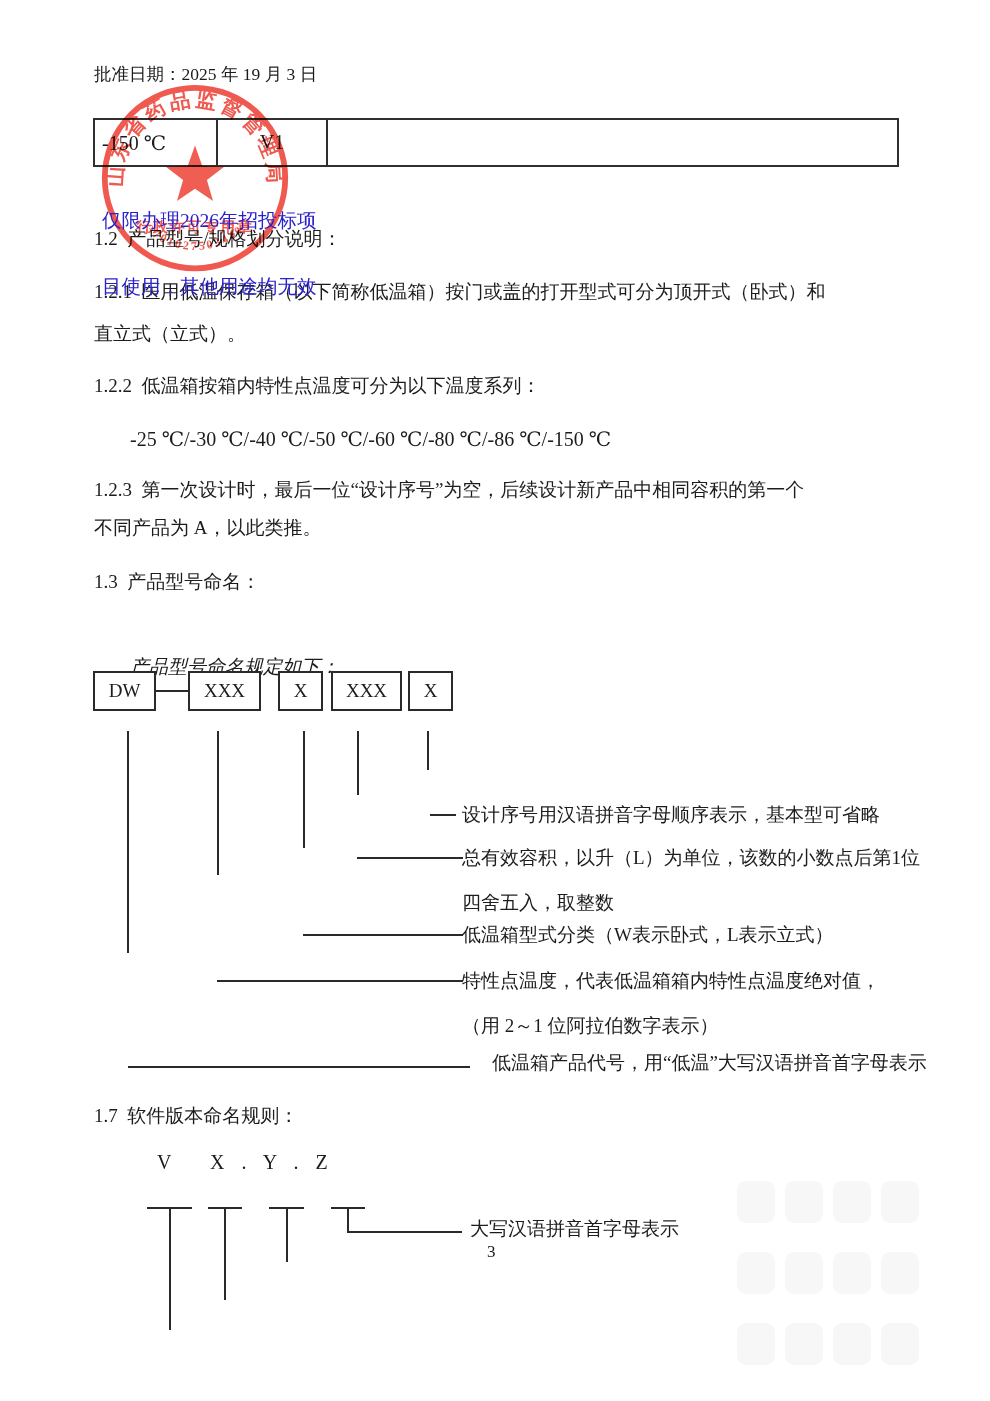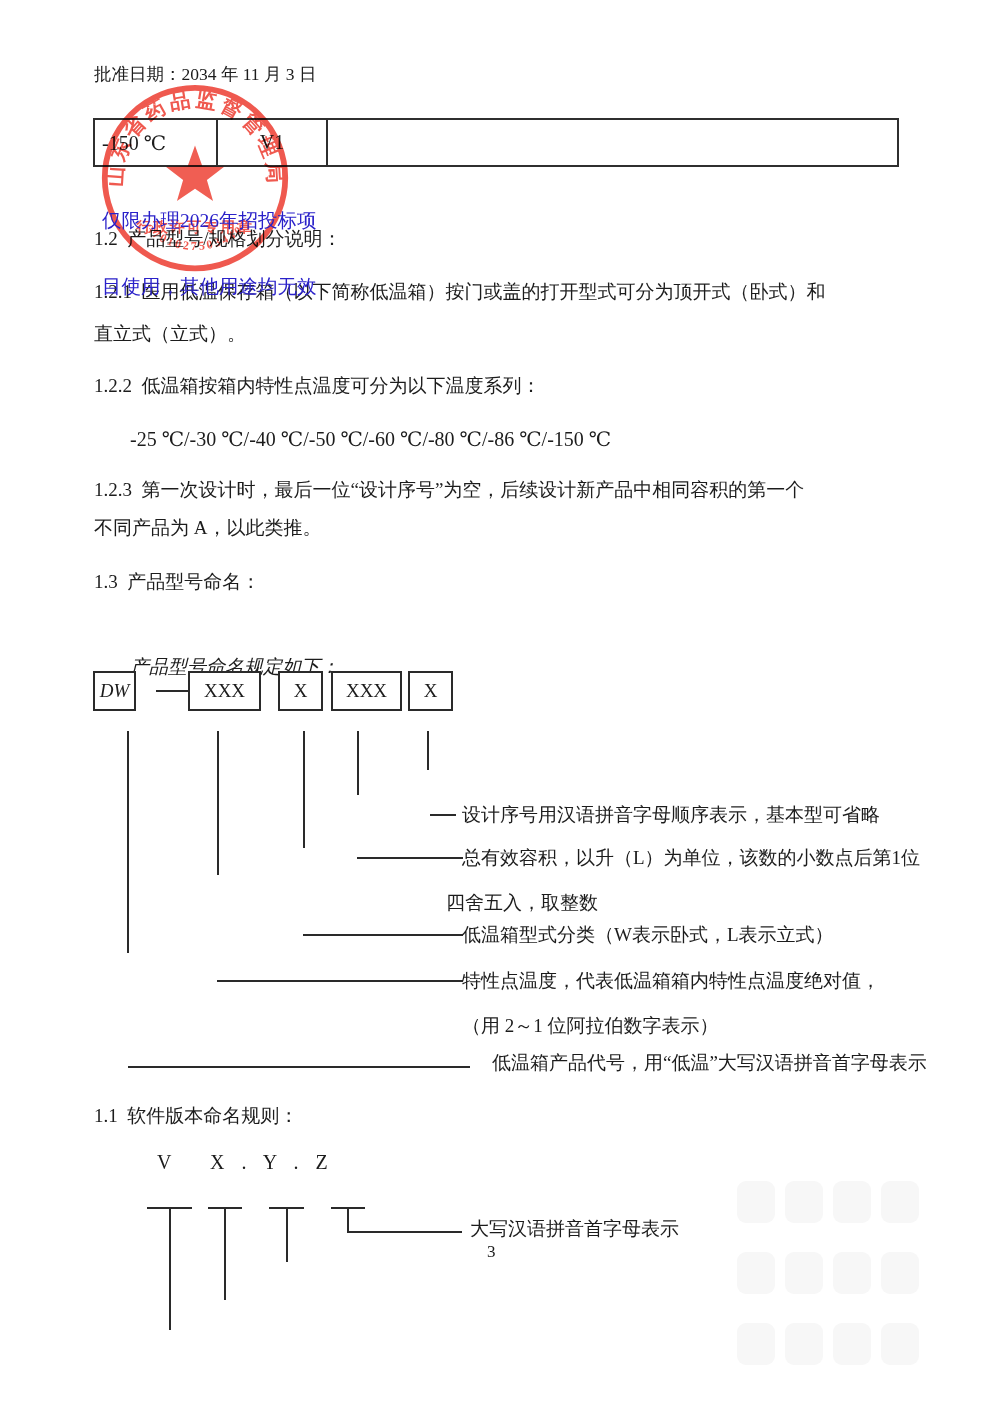--- a/index.html
+++ b/index.html
@@ -39,21 +39,21 @@
     position:absolute;left:99px;top:81px;width:192px;height:198px;
     z-index:20;mix-blend-mode:multiply;opacity:.92;pointer-events:none;
   }
   
   .wm{position:absolute;width:38px;height:42px;background:#f7f7f7;border-radius:9px;}
   .pagenum{position:absolute;left:487px;top:1242px;font-size:17px;}
 </style>
 </head>
 <body>
 
-<div class="t" style="left:94px;top:64px;font-size:17.5px;">批准日期：2034 年 11 月 3 日</div>
+<div class="t" style="left:94px;top:64px;font-size:17.5px;">批准日期：2025 年 19 月 3 日</div>
 
 <div class="spec-table">
   <div class="spec-cell" style="width:121px;">-150 ℃</div>
   <div class="spec-cell center" style="width:110px;">V1</div>
   <div class="spec-cell" style="width:145px;"></div>
 </div>
 
 <svg class="stamp" viewBox="0 0 200 206">
   <defs>
     <path id="arcTop" d="M 33,138 A 76,76 0 1 1 167,138" fill="none"></path>
@@ -79,48 +79,48 @@
 <div class="t" style="left:94px;top:281px;">1.2.1  医用低温保存箱（以下简称低温箱）按门或盖的打开型式可分为顶开式（卧式）和</div>
 <div class="t" style="left:94px;top:323px;">直立式（立式）。</div>
 <div class="t" style="left:94px;top:375px;">1.2.2  低温箱按箱内特性点温度可分为以下温度系列：</div>
 <div class="t" style="left:130px;top:427px;font-size:20px;">-25 ℃/-30 ℃/-40 ℃/-50 ℃/-60 ℃/-80 ℃/-86 ℃/-150 ℃</div>
 <div class="t" style="left:94px;top:479px;">1.2.3  第一次设计时，最后一位“设计序号”为空，后续设计新产品中相同容积的第一个</div>
 <div class="t" style="left:94px;top:517px;">不同产品为 A，以此类推。</div>
 
 <div class="t" style="left:94px;top:571px;">1.3  产品型号命名：</div>
 <div class="t" style="left:130px;top:656px;font-style:italic;">产品型号命名规定如下：</div>
 
-<div class="mbox" style="left:93px;width:43px;font-style:italic;">DW</div>
+<div class="mbox" style="left:93px;width:63px;">DW</div>
 <div class="mbox" style="left:188px;width:73px;">XXX</div>
 <div class="mbox" style="left:278px;width:45px;">X</div>
 <div class="mbox" style="left:331px;width:71px;">XXX</div>
 <div class="mbox" style="left:408px;width:45px;">X</div>
 <div class="hline" style="left:156px;top:690px;width:32px;"></div>
 
 <div class="vline" style="left:127px;top:731px;height:222px;"></div>
 <div class="vline" style="left:217px;top:731px;height:144px;"></div>
 <div class="vline" style="left:303px;top:731px;height:117px;"></div>
 <div class="vline" style="left:357px;top:731px;height:64px;"></div>
 <div class="vline" style="left:427px;top:731px;height:39px;"></div>
 
 <div class="hline" style="left:430px;top:814px;width:26px;"></div>
 <div class="hline" style="left:357px;top:857px;width:106px;"></div>
 <div class="hline" style="left:303px;top:934px;width:160px;"></div>
 <div class="hline" style="left:217px;top:980px;width:246px;"></div>
 <div class="hline" style="left:128px;top:1066px;width:342px;"></div>
 
 <div class="t" style="left:462px;top:804px;">设计序号用汉语拼音字母顺序表示，基本型可省略</div>
 <div class="t" style="left:462px;top:847px;">总有效容积，以升（L）为单位，该数的小数点后第1位</div>
-<div class="t" style="left:446px;top:892px;">四舍五入，取整数</div>
+<div class="t" style="left:462px;top:892px;">四舍五入，取整数</div>
 <div class="t" style="left:462px;top:924px;">低温箱型式分类（W表示卧式，L表示立式）</div>
 <div class="t" style="left:462px;top:970px;">特性点温度，代表低温箱箱内特性点温度绝对值，</div>
 <div class="t" style="left:462px;top:1015px;">（用 2～1 位阿拉伯数字表示）</div>
 <div class="t" style="left:492px;top:1052px;">低温箱产品代号，用“低温”大写汉语拼音首字母表示</div>
 
-<div class="t" style="left:94px;top:1105px;">1.1  软件版本命名规则：</div>
+<div class="t" style="left:94px;top:1105px;">1.7  软件版本命名规则：</div>
 <div class="t" style="left:157px;top:1150px;font-size:20px;letter-spacing:6px;">V   X . Y . Z</div>
 
 <div class="hline" style="left:147px;top:1207px;width:45px;"></div>
 <div class="vline" style="left:169px;top:1207px;height:123px;"></div>
 <div class="hline" style="left:208px;top:1207px;width:34px;"></div>
 <div class="vline" style="left:224px;top:1207px;height:93px;"></div>
 <div class="hline" style="left:269px;top:1207px;width:35px;"></div>
 <div class="vline" style="left:286px;top:1207px;height:55px;"></div>
 <div class="hline" style="left:331px;top:1207px;width:34px;"></div>
 <div class="vline" style="left:347px;top:1207px;height:26px;"></div>

